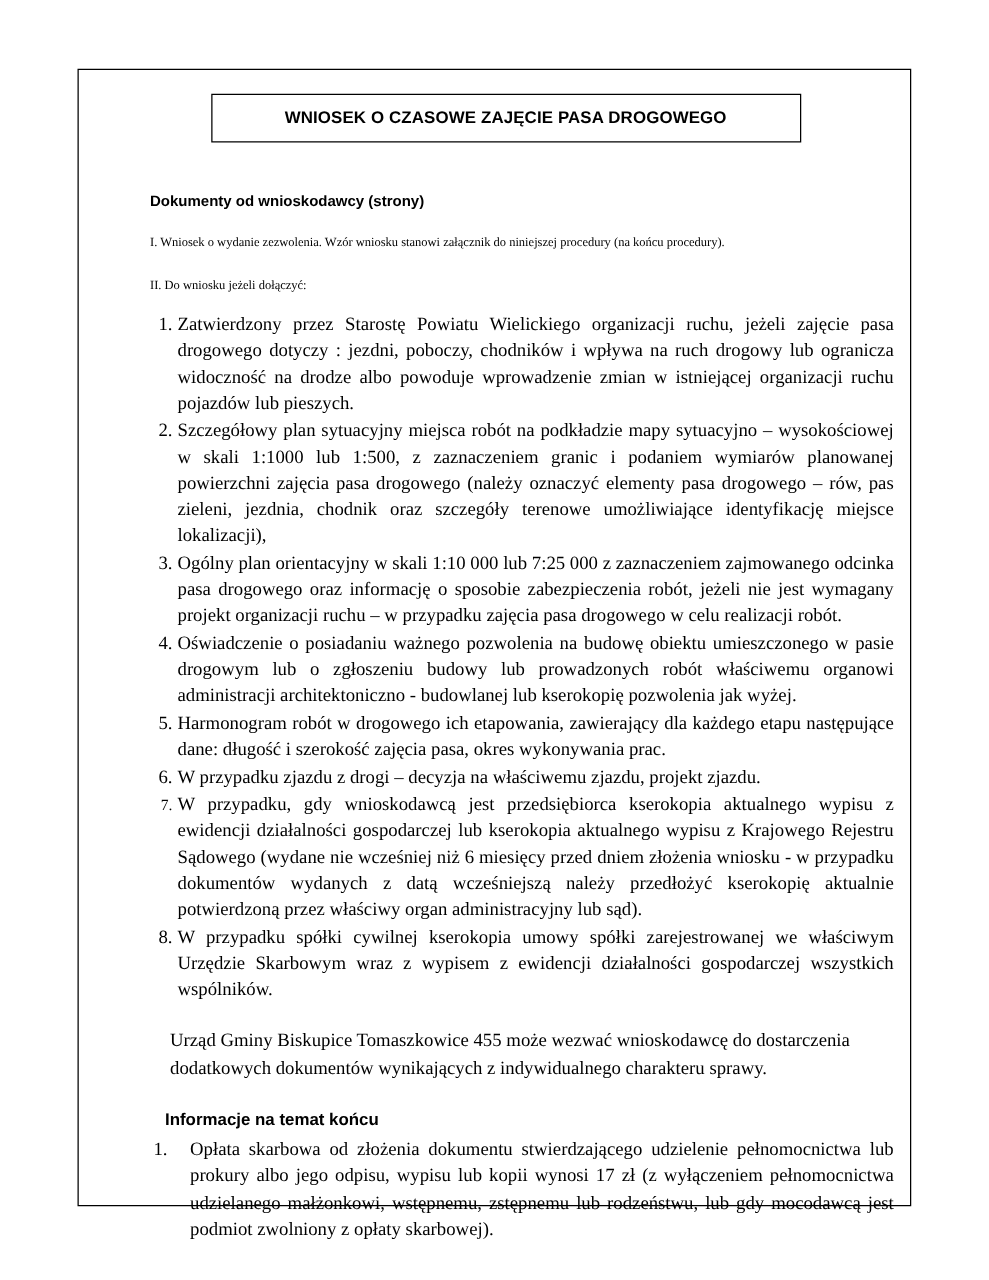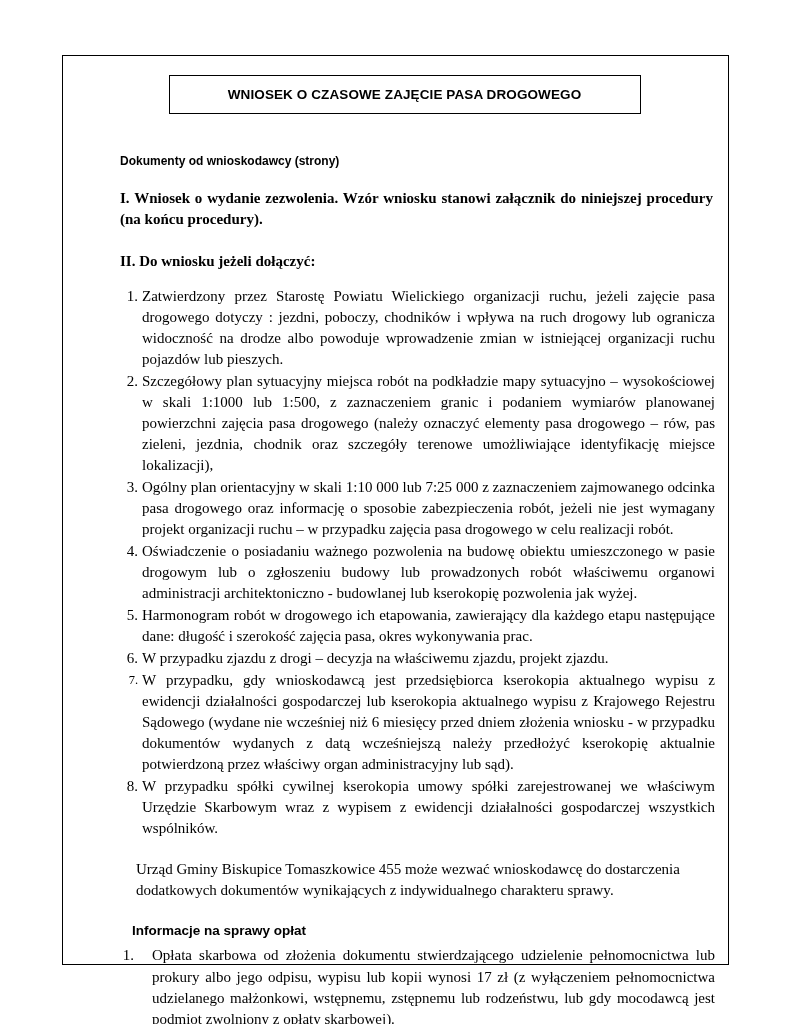--- a/index.html
+++ b/index.html
@@ -52,27 +52,26 @@
     letter-spacing: 0.1px;
   }
   .section-head {
     font-family: "Liberation Sans", sans-serif;
     font-weight: bold;
     font-size: 12px;
     margin-top: 40px;
     margin-left: 30px;
   }
   .para {
-    font-size: 15px;
+    font-size: 10px;
     line-height: 1.42;
     text-align: justify;
     margin-top: 18px;
     margin-left: 30px;
     margin-right: 6px;
-    font-weight: bold;
   }
   .para.roman {
     margin-top: 20px;
   }
   ol.main-list {
     margin: 14px 0 0 0;
     padding-left: 0;
     list-style: none;
     counter-reset: mainitem;
   }
@@ -182,21 +181,21 @@
         <span>W przypadku, gdy wnioskodawcą jest przedsiębiorca kserokopia aktualnego wypisu z ewidencji działalności gospodarczej lub kserokopia aktualnego wypisu z Krajowego Rejestru Sądowego (wydane nie wcześniej niż 6 miesięcy przed dniem złożenia wniosku - w przypadku dokumentów wydanych z datą wcześniejszą należy przedłożyć kserokopię aktualnie potwierdzoną przez właściwy organ administracyjny lub sąd).</span>
       </li>
       <li>
         <span class="num">8.</span>
         <span>W przypadku spółki cywilnej kserokopia umowy spółki zarejestrowanej we właściwym Urzędzie Skarbowym wraz z wypisem z ewidencji działalności gospodarczej wszystkich wspólników.</span>
       </li>
     </ol>
 
     <div class="para-after">Urząd Gminy Biskupice Tomaszkowice 455 może wezwać wnioskodawcę do dostarczenia dodatkowych dokumentów wynikających z indywidualnego charakteru sprawy.</div>
 
-    <div class="fees-head">Informacje na sprawy opłat</div>
+    <div class="fees-head">Informacje na temat końcu</div>
 
     <ol class="fees-list">
       <li>
         <span class="num">1.</span>
         <span>Opłata skarbowa od złożenia dokumentu stwierdzającego udzielenie pełnomocnictwa lub prokury albo jego odpisu, wypisu lub kopii wynosi 17 zł (z wyłączeniem pełnomocnictwa udzielanego małżonkowi, wstępnemu, zstępnemu lub rodzeństwu, lub gdy mocodawcą jest podmiot zwolniony z opłaty skarbowej).</span>
       </li>
 
     </ol>
 
   </div>

